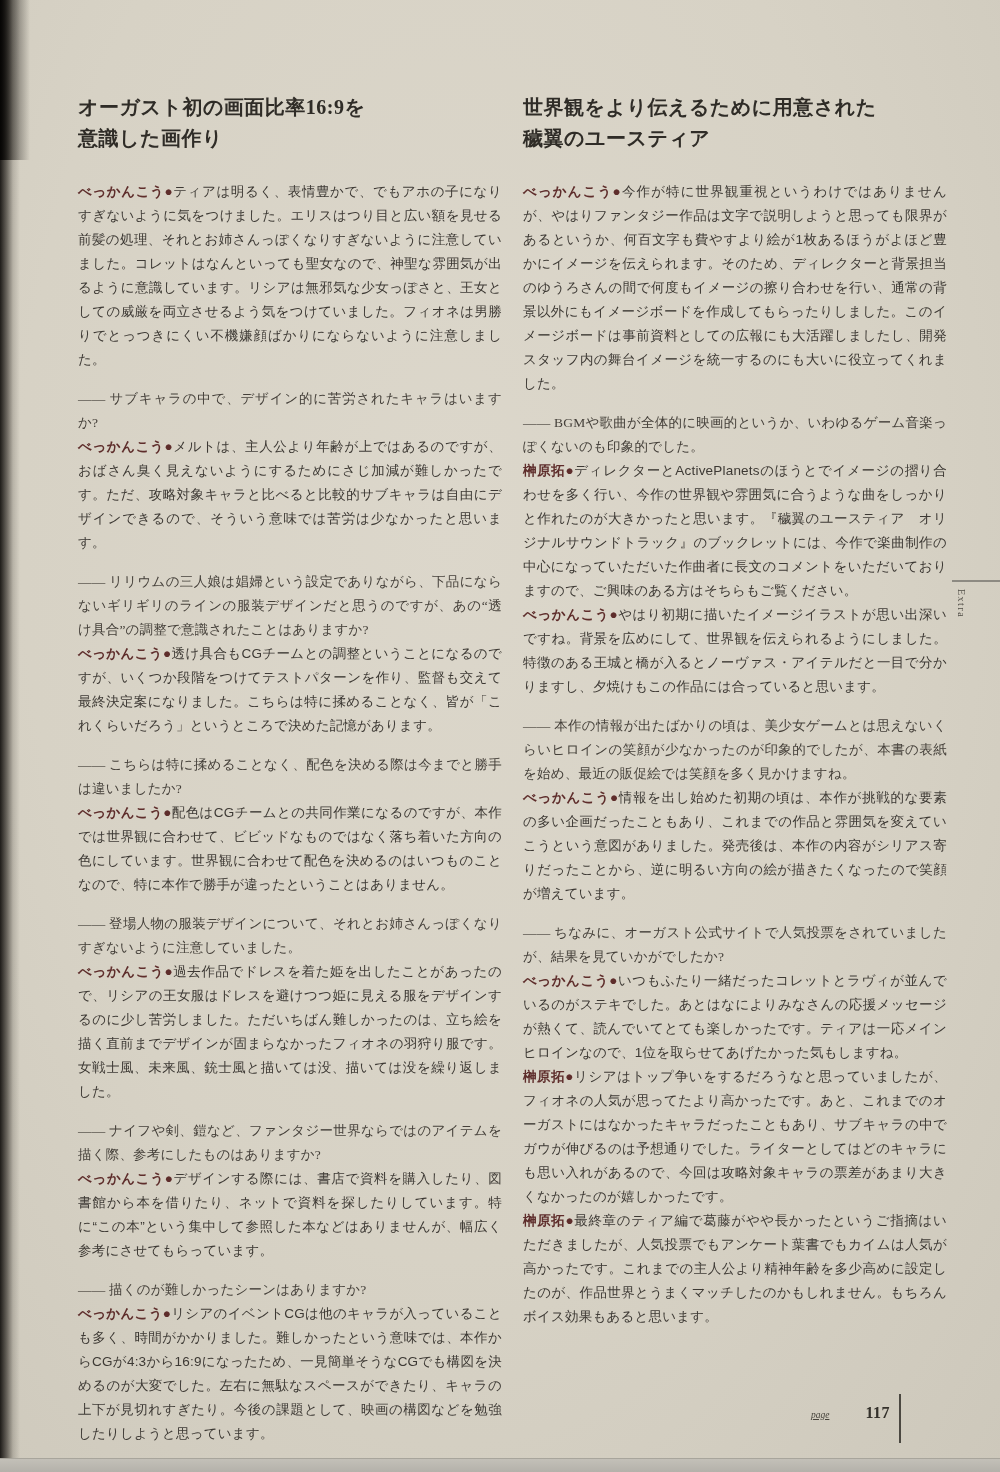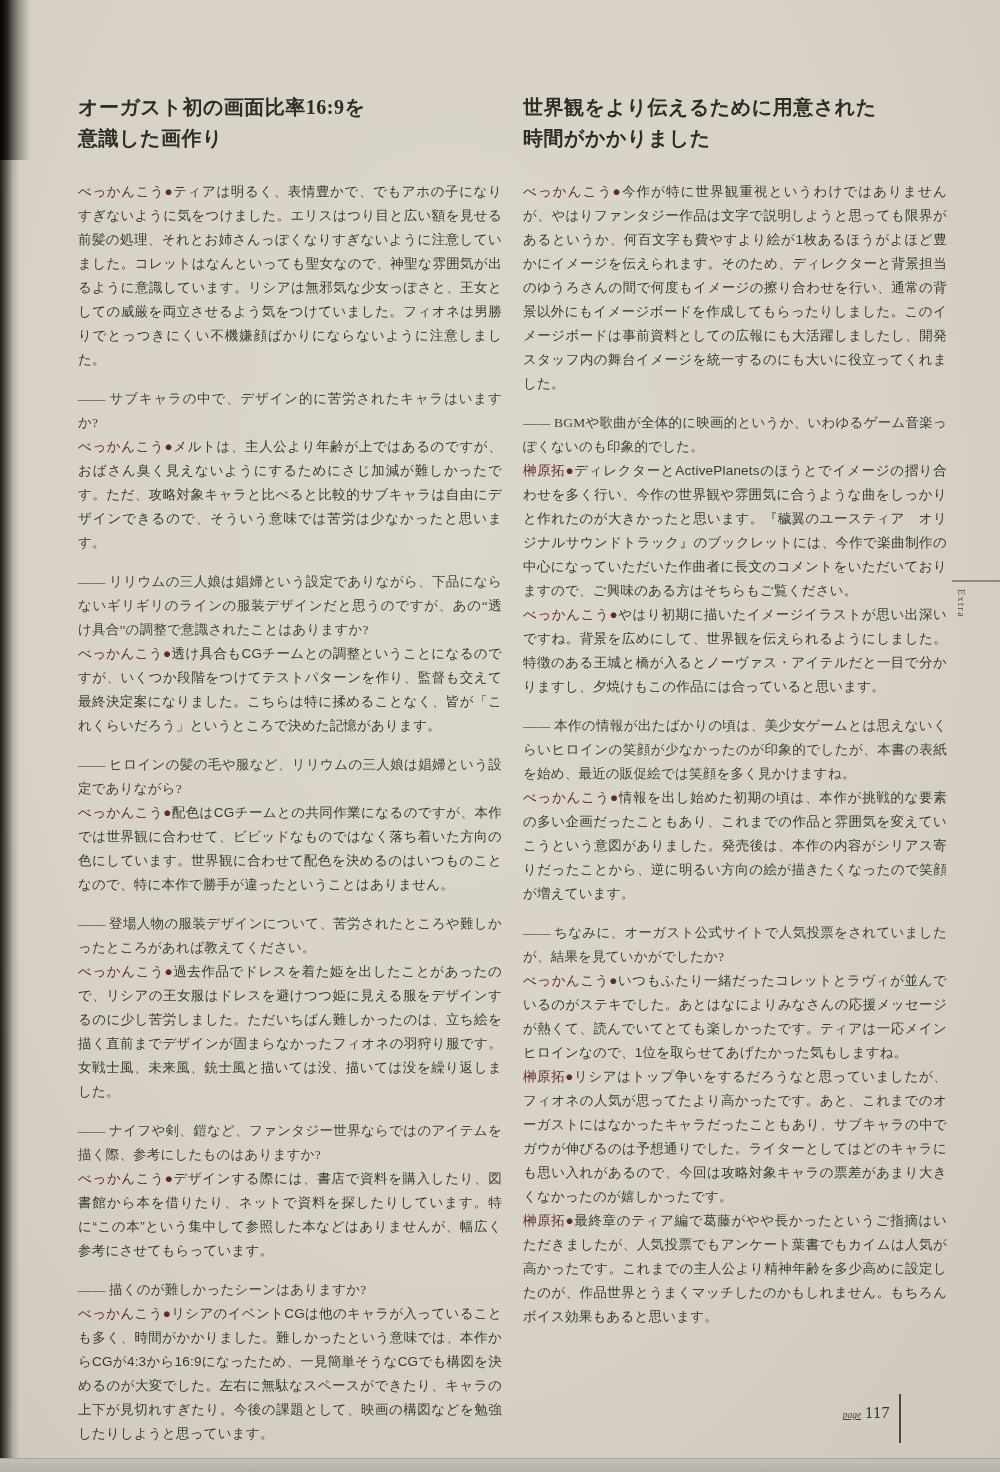--- a/index.html
+++ b/index.html
@@ -51,21 +51,21 @@
     margin-top:15px;
     font-family:"Liberation Serif","DejaVu Serif",serif;
     color:#45403a;
   }
   .blocks p.question:first-child{margin-top:0;}
   .blocks p.answer{
     font-family:"Liberation Sans","DejaVu Sans",sans-serif;
     color:#3d3934;
   }
   .speaker{
-    font-weight:normal;
+    font-weight:bold;
     color:#5e2d2b;
   }
   
   .extra-rule{
     position:absolute;left:952px;top:580px;width:48px;height:2px;
     background:#8d8a82;
   }
   .extra-label{
     position:absolute;left:956px;top:589px;
     writing-mode:vertical-rl;
@@ -73,21 +73,21 @@
     font-size:10px;letter-spacing:1.5px;
     color:#4e4b44;
   }
   
   .footer{
     position:absolute;left:810px;top:1404px;width:80px;
     text-align:right;color:#34312b;
     font-family:"Liberation Serif","DejaVu Serif",serif;
   }
   .pg-label{font-style:italic;font-size:9.5px;margin-right:4px;color:#45423a;text-decoration:underline;}
-  .pg-num{font-weight:normal;font-size:16px;letter-spacing:0.5px;}
+  .pg-num{font-weight:bold;font-size:16px;letter-spacing:0.5px;margin-left:32px;}
   .footer-rule{
     position:absolute;left:899px;top:1394px;width:2px;height:49px;
     background:#4b4841;
   }
 </style>
 </head>
 <body>
 
 <div class="page">
   <div class="edge-left"></div>
@@ -97,35 +97,35 @@
     <h2>
       <span>オーガスト初の画面比率16:9を</span><br>
       <span>意識した画作り</span>
     </h2>
     <div class="blocks">
         <p class="answer"><span class="speaker">べっかんこう●</span>ティアは明るく、表情豊かで、でもアホの子になりすぎないように気をつけました。エリスはつり目と広い額を見せる前髪の処理、それとお姉さんっぽくなりすぎないように注意していました。コレットはなんといっても聖女なので、神聖な雰囲気が出るように意識しています。リシアは無邪気な少女っぽさと、王女としての威厳を両立させるよう気をつけていました。フィオネは男勝りでとっつきにくい不機嫌顔ばかりにならないように注意しました。</p>
         <p class="question">—— サブキャラの中で、デザイン的に苦労されたキャラはいますか?</p>
         <p class="answer"><span class="speaker">べっかんこう●</span>メルトは、主人公より年齢が上ではあるのですが、おばさん臭く見えないようにするためにさじ加減が難しかったです。ただ、攻略対象キャラと比べると比較的サブキャラは自由にデザインできるので、そういう意味では苦労は少なかったと思います。</p>
         <p class="question">—— リリウムの三人娘は娼婦という設定でありながら、下品にならないギリギリのラインの服装デザインだと思うのですが、あの“透け具合”の調整で意識されたことはありますか?</p>
         <p class="answer"><span class="speaker">べっかんこう●</span>透け具合もCGチームとの調整ということになるのですが、いくつか段階をつけてテストパターンを作り、監督も交えて最終決定案になりました。こちらは特に揉めることなく、皆が「これくらいだろう」というところで決めた記憶があります。</p>
-        <p class="question">—— ヒロインの髪の毛や服など、リリウムの三人娘は娼婦という設定でありながら?</p>
+        <p class="question">—— こちらは特に揉めることなく、配色を決める際は今までと勝手は違いましたか?</p>
         <p class="answer"><span class="speaker">べっかんこう●</span>配色はCGチームとの共同作業になるのですが、本作では世界観に合わせて、ビビッドなものではなく落ち着いた方向の色にしています。世界観に合わせて配色を決めるのはいつものことなので、特に本作で勝手が違ったということはありません。</p>
-        <p class="question">—— 登場人物の服装デザインについて、苦労されたところや難しかったところがあれば教えてください。</p>
+        <p class="question">—— 登場人物の服装デザインについて、それとお姉さんっぽくなりすぎないように注意していました。</p>
         <p class="answer"><span class="speaker">べっかんこう●</span>過去作品でドレスを着た姫を出したことがあったので、リシアの王女服はドレスを避けつつ姫に見える服をデザインするのに少し苦労しました。ただいちばん難しかったのは、立ち絵を描く直前までデザインが固まらなかったフィオネの羽狩り服です。女戦士風、未来風、銃士風と描いては没、描いては没を繰り返しました。</p>
         <p class="question">—— ナイフや剣、鎧など、ファンタジー世界ならではのアイテムを描く際、参考にしたものはありますか?</p>
         <p class="answer"><span class="speaker">べっかんこう●</span>デザインする際には、書店で資料を購入したり、図書館から本を借りたり、ネットで資料を探したりしています。特に“この本”という集中して参照した本などはありませんが、幅広く参考にさせてもらっています。</p>
         <p class="question">—— 描くのが難しかったシーンはありますか?</p>
         <p class="answer"><span class="speaker">べっかんこう●</span>リシアのイベントCGは他のキャラが入っていることも多く、時間がかかりました。難しかったという意味では、本作からCGが4:3から16:9になったため、一見簡単そうなCGでも構図を決めるのが大変でした。左右に無駄なスペースができたり、キャラの上下が見切れすぎたり。今後の課題として、映画の構図などを勉強したりしようと思っています。</p>
       </div>
   </div>
 
   <div class="col right">
     <h2>
       <span>世界観をより伝えるために用意された</span><br>
-      <span>時間がかかりました</span>
+      <span>穢翼のユースティア</span>
     </h2>
     <div class="blocks">
         <p class="answer"><span class="speaker">べっかんこう●</span>今作が特に世界観重視というわけではありませんが、やはりファンタジー作品は文字で説明しようと思っても限界があるというか、何百文字も費やすより絵が1枚あるほうがよほど豊かにイメージを伝えられます。そのため、ディレクターと背景担当のゆうろさんの間で何度もイメージの擦り合わせを行い、通常の背景以外にもイメージボードを作成してもらったりしました。このイメージボードは事前資料としての広報にも大活躍しましたし、開発スタッフ内の舞台イメージを統一するのにも大いに役立ってくれました。</p>
         <p class="question">—— BGMや歌曲が全体的に映画的というか、いわゆるゲーム音楽っぽくないのも印象的でした。</p>
         <p class="answer"><span class="speaker">榊原拓●</span>ディレクターとActivePlanetsのほうとでイメージの摺り合わせを多く行い、今作の世界観や雰囲気に合うような曲をしっかりと作れたのが大きかったと思います。『穢翼のユースティア　オリジナルサウンドトラック』のブックレットには、今作で楽曲制作の中心になっていただいた作曲者に長文のコメントをいただいておりますので、ご興味のある方はそちらもご覧ください。</p>
         <p class="answer"><span class="speaker">べっかんこう●</span>やはり初期に描いたイメージイラストが思い出深いですね。背景を広めにして、世界観を伝えられるようにしました。特徴のある王城と橋が入るとノーヴァス・アイテルだと一目で分かりますし、夕焼けもこの作品には合っていると思います。</p>
         <p class="question">—— 本作の情報が出たばかりの頃は、美少女ゲームとは思えないくらいヒロインの笑顔が少なかったのが印象的でしたが、本書の表紙を始め、最近の販促絵では笑顔を多く見かけますね。</p>
         <p class="answer"><span class="speaker">べっかんこう●</span>情報を出し始めた初期の頃は、本作が挑戦的な要素の多い企画だったこともあり、これまでの作品と雰囲気を変えていこうという意図がありました。発売後は、本作の内容がシリアス寄りだったことから、逆に明るい方向の絵が描きたくなったので笑顔が増えています。</p>
         <p class="question">—— ちなみに、オーガスト公式サイトで人気投票をされていましたが、結果を見ていかがでしたか?</p>
         <p class="answer"><span class="speaker">べっかんこう●</span>いつもふたり一緒だったコレットとラヴィが並んでいるのがステキでした。あとはなによりみなさんの応援メッセージが熱くて、読んでいてとても楽しかったです。ティアは一応メインヒロインなので、1位を取らせてあげたかった気もしますね。</p>

